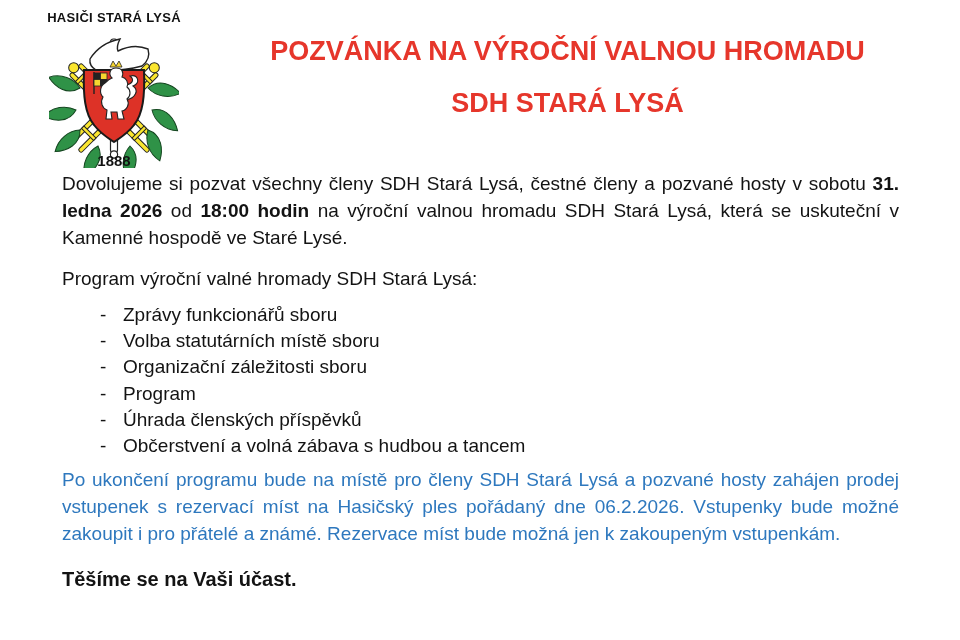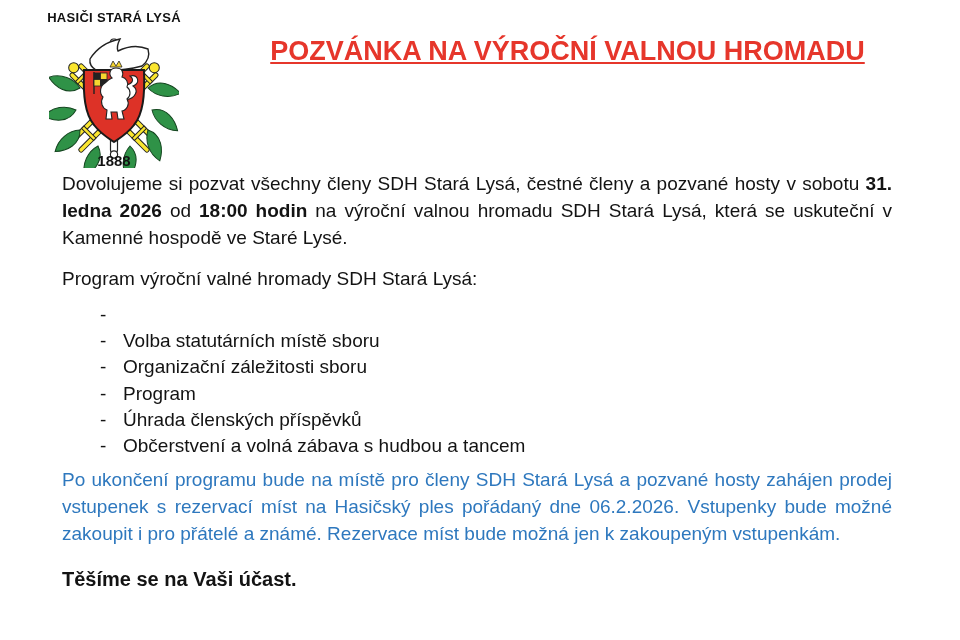--- a/index.html
+++ b/index.html
@@ -13,27 +13,27 @@
   .logo {
     position:absolute; left:46px; top:10px; width:136px; text-align:center;
   }
   .logo-title {
     font-size:13px; font-weight:bold; letter-spacing:0.3px; white-space:nowrap; color:#111;
   }
   .logo svg { display:block; margin:1px auto 0; }
 
   .title-block {
     position:absolute; left:195px; right:20px; top:36px;
-    text-align:center; color:#E6362B; font-weight:bold; font-size:27px; line-height:30px;text-decoration:underline;
+    text-align:center; color:#E6362B; font-weight:bold; font-size:27px; line-height:30px;
   }
   .title-line2 { margin-top:22px; }
 
   
   .content {
-    position:absolute; left:62px; right:68px; top:160px;
+    position:absolute; left:62px; right:61px; top:160px;
     font-size:19px; line-height:27px; color:#131313;
   }
   .intro { text-align:justify; margin:10px 0 0 0; }
   .intro b { font-weight:bold; }
   .program-heading { font-weight:normal; margin-top:14px; }
   .program-list { margin-top:10px; }
   .program-item { display:flex; line-height:26.2px; padding-left:38px; }
   .program-item .dash { width:23px; flex:0 0 23px; }
   .notice { text-align:justify; color:#2E78BE; margin-top:7px; }
   .closing { font-weight:bold; font-size:20px; }
@@ -101,31 +101,33 @@
         <path d="M62,52 C58,48 60,42 66,42 C72,42 74,46 72,51 C76,52 79,56 77,61 C81,64 81,70 77,73 C80,78 77,84 72,85 L74,93 L68,93 L67,86 L61,86 L62,93 L56,93 L57,84 C52,82 50,76 53,71 C49,67 50,60 55,57 C57,55 59,53 62,52 Z"></path>
       </g>
       <path d="M60,41 L63,35 L66,40 L69,35 L72,41 Z" fill="#F6D530" stroke="#222" stroke-width="0.8"></path>
 
       <text x="64" y="140" text-anchor="middle" font-family="Liberation Sans, DejaVu Sans, sans-serif" font-size="15" font-weight="bold" fill="#111">1888</text>
     </svg>
   </div>
 
   <div class="title-block">
     <div>POZVÁNKA NA VÝROČNÍ VALNOU HROMADU</div>
+    <div class="title-line2">SDH STARÁ LYSÁ</div>
   </div>
 
   <div class="content">
 
     <p class="intro"><span>Dovolujeme si pozvat všechny členy SDH Stará Lysá, čestné členy a pozvané hosty v sobotu </span><b>31. ledna 2026</b><span> od </span><b>18:00 hodin</b><span> na výroční valnou hromadu SDH Stará Lysá, která se uskuteční v Kamenné hospodě ve Staré Lysé.</span></p>
 
     <div class="program-heading">Program výroční valné hromady SDH Stará Lysá:</div>
 
     <div class="program-list">
       <div class="program-item">
         <span class="dash">-</span>
+        <span>Zprávy funkcionářů sboru</span>
       </div>
       <div class="program-item">
         <span class="dash">-</span>
         <span>Volba statutárních místě sboru</span>
       </div>
       <div class="program-item">
         <span class="dash">-</span>
         <span>Organizační záležitosti sboru</span>
       </div>
       <div class="program-item">

